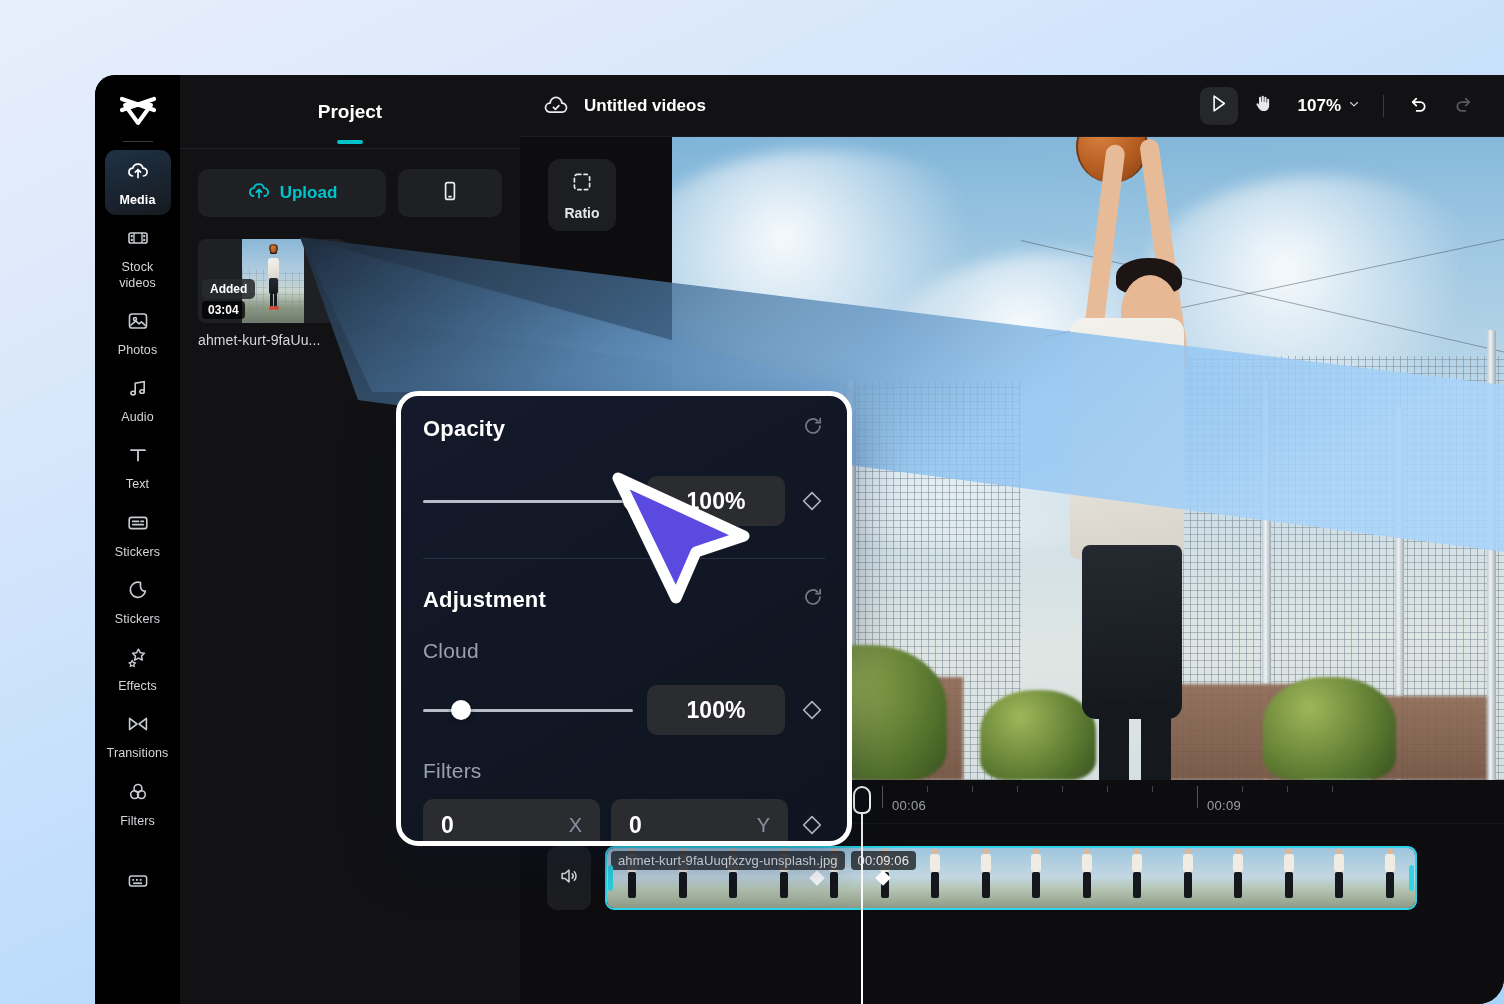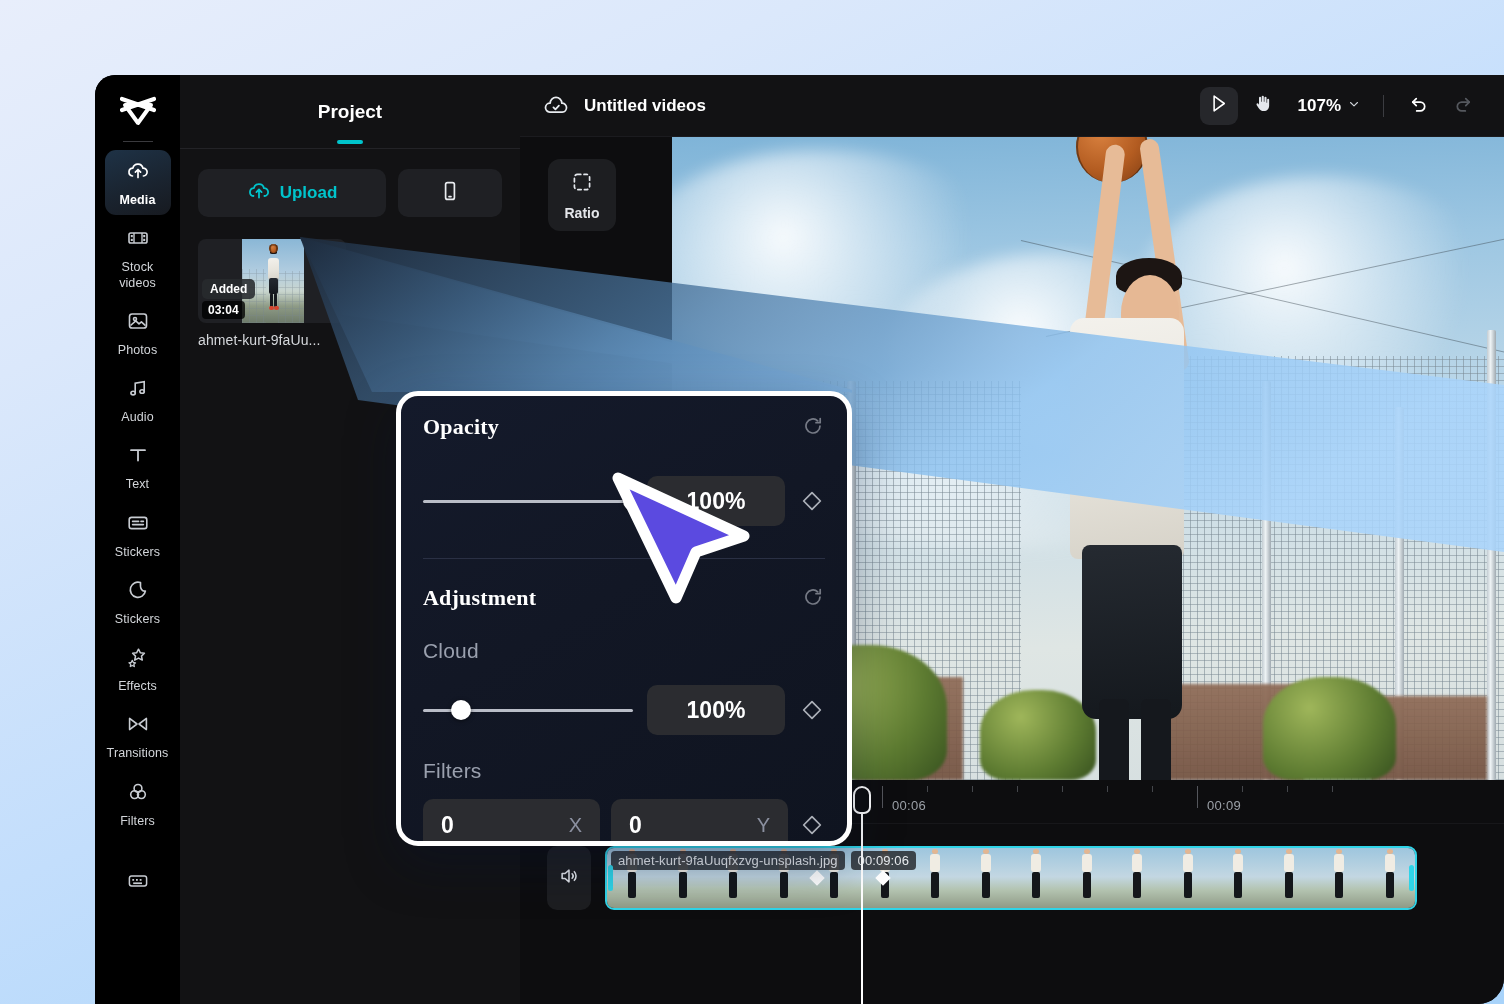--- a/index.html
+++ b/index.html
@@ -270,21 +270,21 @@
     position: absolute; left: 396px; top: 391px; width: 456px; height: 455px;
     background: linear-gradient(150deg, #141a2b 0%, #121725 45%, #0f1420 100%);
     border: 5px solid #ffffff; border-radius: 22px;
     z-index: 50; overflow: hidden;
     box-shadow: 0 18px 50px rgba(10,20,50,.35);
   }
   .callout-section { padding: 0 22px; }
   .sec-title {
     font-size: 22px; font-weight: 700; color: #ffffff; letter-spacing: .2px;
   }
-  .sec-head { display: flex; align-items: flex-start; justify-content: space-between; font-family: Liberation Serif, serif; }
+  .sec-head { display: flex; align-items: flex-end; justify-content: space-between; }
   .reset-icon { opacity: .55; cursor: pointer; }
   .slider-row { display: flex; align-items: center; gap: 14px; }
   .slider-track {
     position: relative; height: 3px; background: #b9bdc7; border-radius: 2px;
   }
   .slider-knob {
     position: absolute; top: 50%; transform: translate(-50%,-50%);
     width: 20px; height: 20px; border-radius: 50%; background: #ffffff;
     box-shadow: 0 1px 4px rgba(0,0,0,.5); cursor: pointer;
   }

